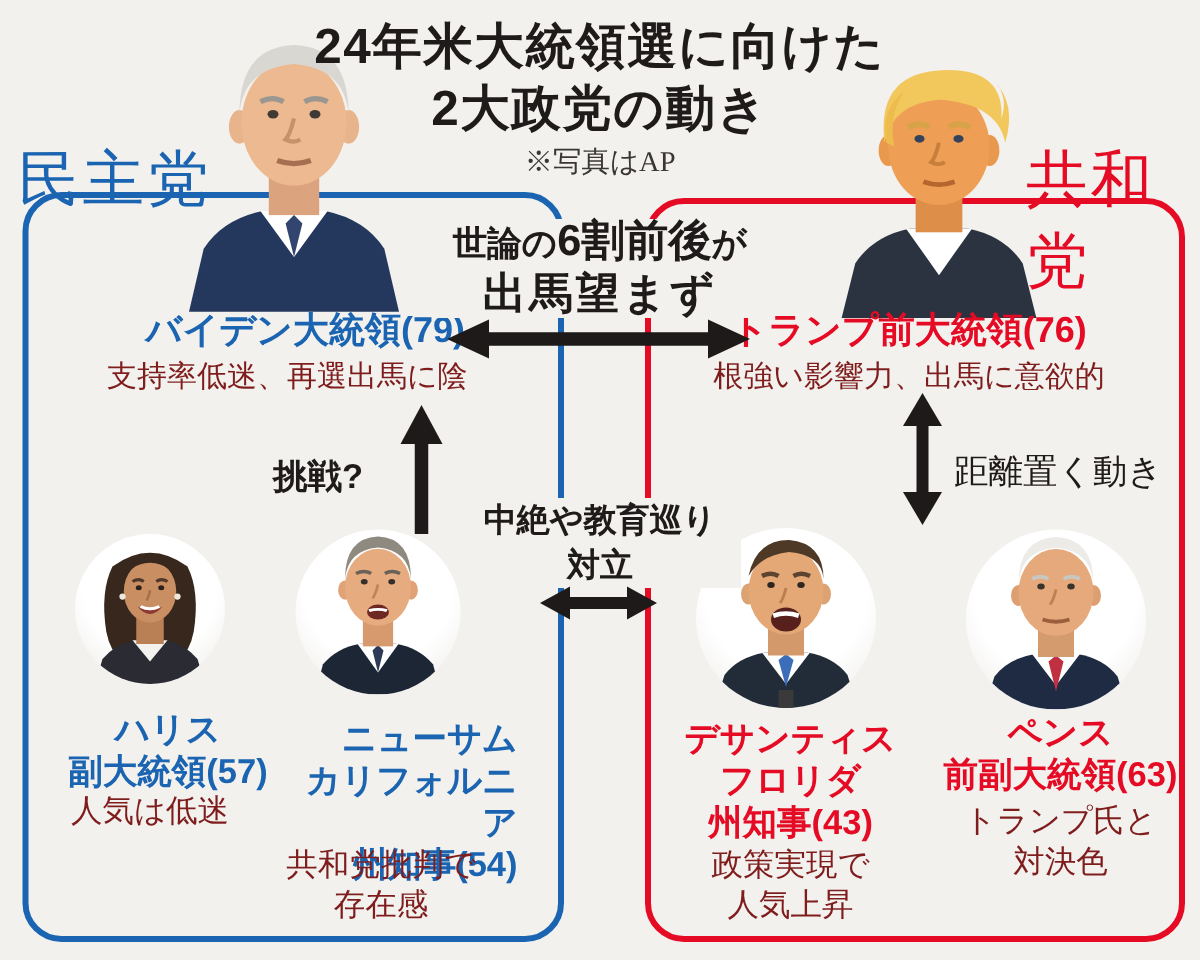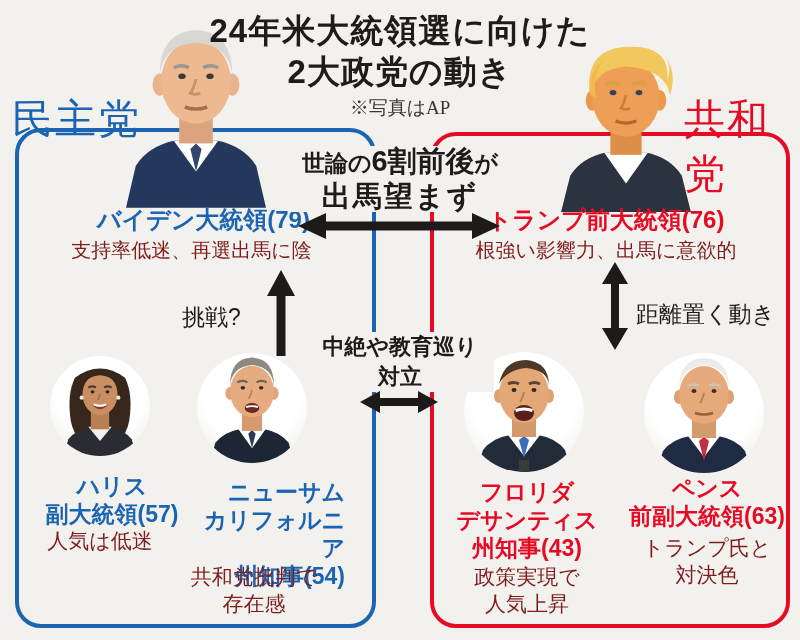--- a/index.html
+++ b/index.html
@@ -70,21 +70,21 @@
   #harris-name{left:25px;top:472px;width:150px;}
   #harris-note{left:25px;top:527px;width:150px;}
   #newsom-name{left:175px;top:478px;width:158px;text-align:right;}
   #newsom-note{left:175px;top:563px;width:158px;}
   #desantis-name{left:448px;top:478px;width:158px;}
   #desantis-note{left:448px;top:563px;width:158px;}
   #pence-name{left:628px;top:474px;width:158px;}
   #pence-note{left:628px;top:534px;width:158px;}
 
   
-  #challenge-label{left:182px;top:302px;font-size:23px;font-weight:400;z-index:3;}
+  #challenge-label{left:182px;top:302px;font-size:23px;font-weight:700;z-index:3;}
   #distance-label{left:636px;top:299px;font-size:23px;font-weight:500;z-index:3;}
 
   
   .arrow{z-index:5;}
   #main-arrow{left:298px;top:211px;}
   #mid-arrow{left:360px;top:389px;}
   #up-arrow{left:265px;top:270px;}
   #updown-arrow{left:599px;top:262px;}
 
   
@@ -295,22 +295,22 @@
     <div>ニューサム</div>
     <div>カリフォルニア</div>
     <div>州知事(54)</div>
   </div>
   <div id="newsom-note" class="abs p-note small-note center">
     <div>共和党批判で</div>
     <div>存在感</div>
   </div>
 
   <div id="desantis-name" class="abs p-name red small-name center">
+    <div>デサンティス</div>
     <div>フロリダ</div>
-    <div>デサンティス</div>
     <div>州知事(43)</div>
   </div>
   <div id="desantis-note" class="abs p-note small-note center">
     <div>政策実現で</div>
     <div>人気上昇</div>
   </div>
 
   <div id="pence-name" class="abs p-name red small-name center">
     <div>ペンス</div>
     <div>前副大統領(63)</div>

